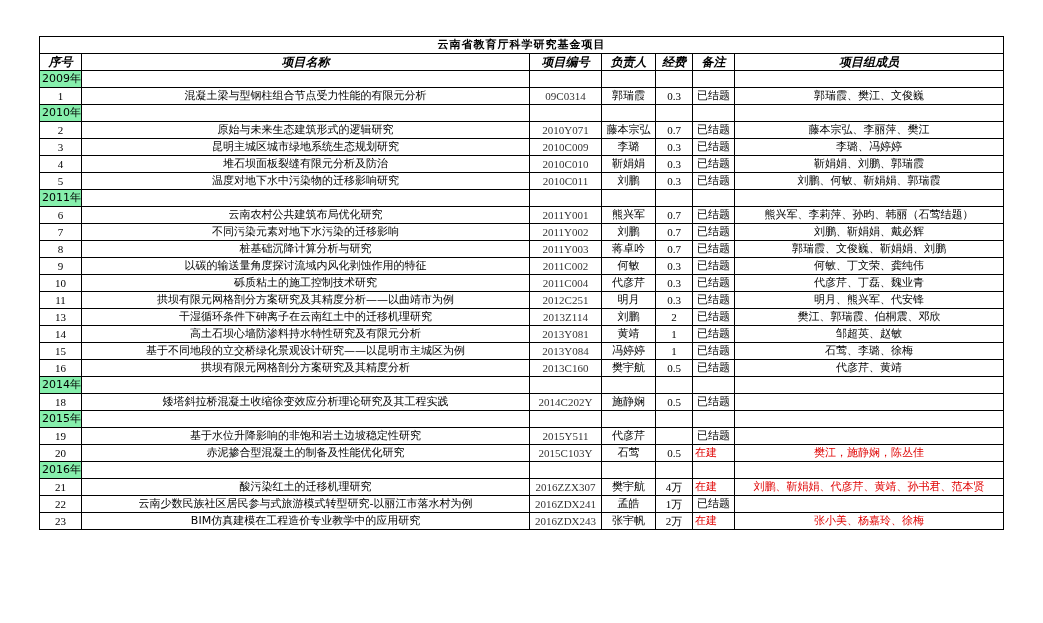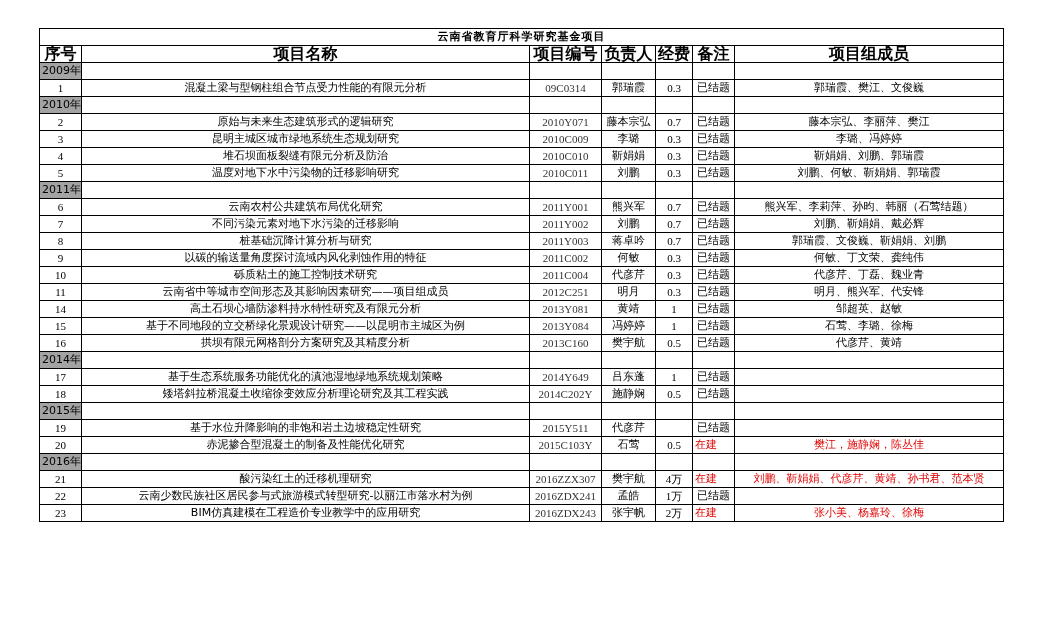--- a/index.html
+++ b/index.html
@@ -1,40 +1,40 @@
 <!DOCTYPE html>
 <html><head>
 <meta charset="utf-8">
 <style>
   html, body { margin: 0; padding: 0; background: #ffffff; }
   body { width: 1043px; height: 623px; position: relative; overflow: hidden;
          font-family: "DejaVu Sans", "Liberation Sans", sans-serif; color: #000; }
   table.sheet {
-    position: absolute; left: 39px; top: 28px;
+    position: absolute; left: 39px; top: 36px;
     border-collapse: collapse; table-layout: fixed;
     width: 964px;
     border-radius: 22px;
   }
   table.sheet td {
     border: 1px solid #000;
     padding: 0 2px;
     height: 16px;
     line-height: 16px;
     font-size: 11px;
     text-align: center;
     white-space: nowrap;
     overflow: hidden;
   }
   td.title-cell {
     height: 29px; line-height: 29px;
     font-family: "DejaVu Serif", "Liberation Serif", serif;
     font-size: 19px; font-weight: bold; letter-spacing: 1px;
   }
-  tr.header td { font-weight: bold; font-size: 16px; height: 16px; }
-  td.year { background: #a3a3a3; text-align: left; padding-left: 1px; font-size: 11px; }
+  tr.header td { font-weight: bold; font-size: 12px; height: 16px; font-style: italic; }
+  td.year { background: #86efac; text-align: left; padding-left: 1px; font-size: 11px; }
   td.num, td.code, td.fund { font-family: "Liberation Serif", "DejaVu Serif", serif; font-size: 11px; }
   td.code { color: #333; margin-left: 32px; }
   td.status { text-align: left; padding-left: 1px; }
   td.status.building, td.members.building { color: #e00000; }
   td.status.building { text-align: left; }
 </style>
 </head>
 <body>
 
 <table class="sheet">
@@ -172,26 +172,35 @@
         <td class="num">10</td>
         <td class="name">砾质粘土的施工控制技术研究</td>
         <td class="code">2011C004</td>
         <td class="leader">代彦芹</td>
         <td class="fund">0.3</td>
         <td class="status">已结题</td>
         <td class="members">代彦芹、丁磊、魏业青</td>
       </tr>
       <tr>
         <td class="num">11</td>
-        <td class="name">云南省中等城市空间形态及其影响因素研究——项目组成员</td>
+        <td class="name">拱坝有限元网格剖分方案研究及其精度分析——以曲靖市为例</td>
         <td class="code">2012C251</td>
         <td class="leader">明月</td>
         <td class="fund">0.3</td>
         <td class="status">已结题</td>
         <td class="members">明月、熊兴军、代安锋</td>
+      </tr>
+      <tr>
+        <td class="num">13</td>
+        <td class="name">干湿循环条件下砷离子在云南红土中的迁移机理研究</td>
+        <td class="code">2013Z114</td>
+        <td class="leader">刘鹏</td>
+        <td class="fund">2</td>
+        <td class="status">已结题</td>
+        <td class="members">樊江、郭瑞霞、伯桐震、邓欣</td>
       </tr>
       <tr>
         <td class="num">14</td>
         <td class="name">高土石坝心墙防渗料持水特性研究及有限元分析</td>
         <td class="code">2013Y081</td>
         <td class="leader">黄靖</td>
         <td class="fund">1</td>
         <td class="status">已结题</td>
         <td class="members">邹超英、赵敏</td>
       </tr>
@@ -214,29 +223,20 @@
         <td class="members">代彦芹、黄靖</td>
       </tr>
       <tr>
         <td class="year">2014年</td>
         <td></td>
         <td></td>
         <td></td>
         <td></td>
         <td></td>
         <td></td>
-      </tr>
-      <tr>
-        <td class="num">17</td>
-        <td class="name">基于生态系统服务功能优化的滇池湿地绿地系统规划策略</td>
-        <td class="code">2014Y649</td>
-        <td class="leader">吕东蓬</td>
-        <td class="fund">1</td>
-        <td class="status">已结题</td>
-        <td class="members"></td>
       </tr>
       <tr>
         <td class="num">18</td>
         <td class="name">矮塔斜拉桥混凝土收缩徐变效应分析理论研究及其工程实践</td>
         <td class="code">2014C202Y</td>
         <td class="leader">施静娴</td>
         <td class="fund">0.5</td>
         <td class="status">已结题</td>
         <td class="members"></td>
       </tr>

